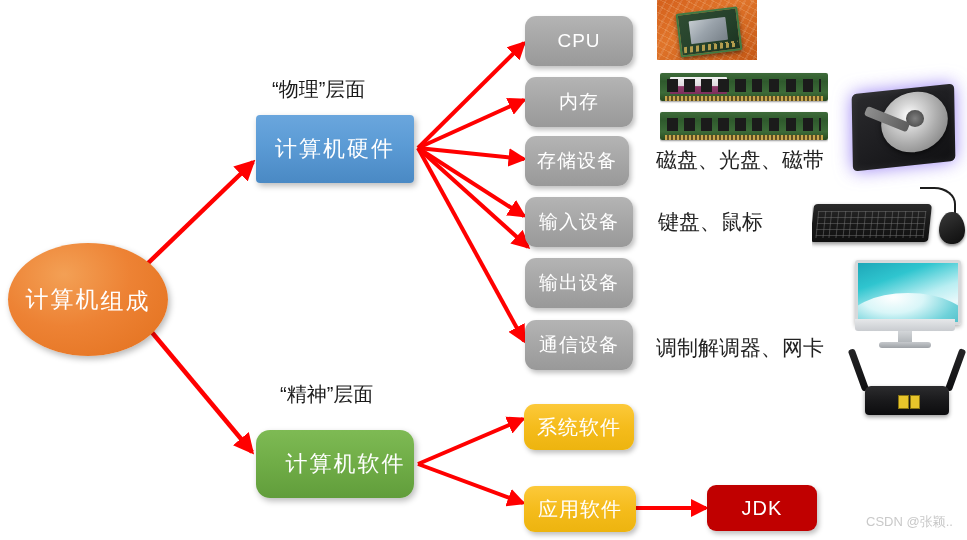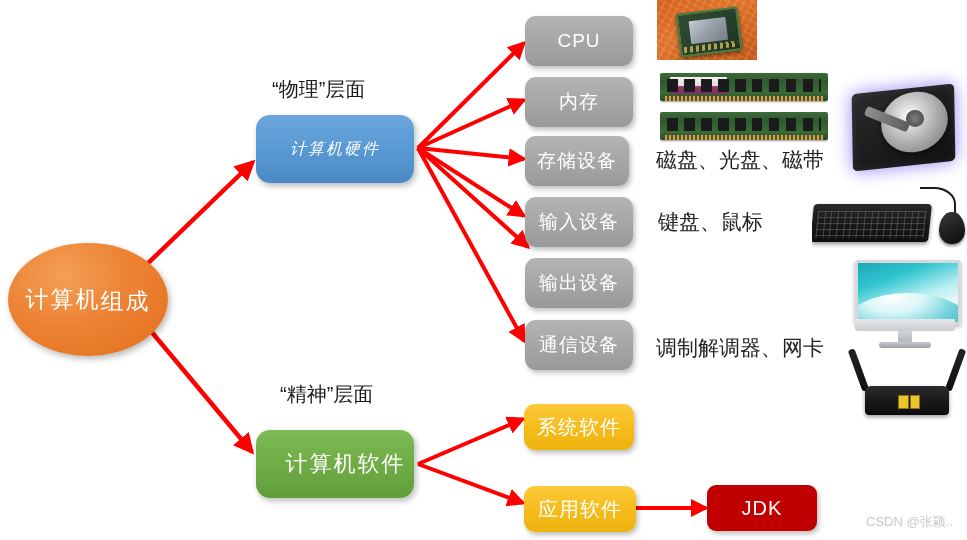--- a/index.html
+++ b/index.html
@@ -44,26 +44,25 @@
     background: radial-gradient(ellipse at 35% 28%, #f3a055 0%, #ed8234 45%, #e2701d 100%);
     box-shadow: 2px 3px 6px rgba(0,0,0,0.28);
     font-size: 23px;
     letter-spacing: 2px;
   }
   .node-root .rline { display: block; }
   .node-root .rline + .rline { margin-top: 4px; }
 
   
   .node-blue {
-    border-radius: 14px;
+    border-radius: 4px;
     background: linear-gradient(to bottom, #6aa6dd 0%, #5b9bd5 45%, #4a89c4 100%);
     box-shadow: 2px 3px 6px rgba(0,0,0,0.27);
-    font-size: 16px;
+    font-size: 22px;
     letter-spacing: 2px;
-    font-style: italic;
   }
 
   
   .node-green {
     border-radius: 14px;
     background: linear-gradient(to bottom, #7eba54 0%, #70ad47 48%, #619d3b 100%);
     box-shadow: 2px 3px 6px rgba(0,0,0,0.27);
     font-size: 22px;
     letter-spacing: 2px;
     padding-left: 21px;

